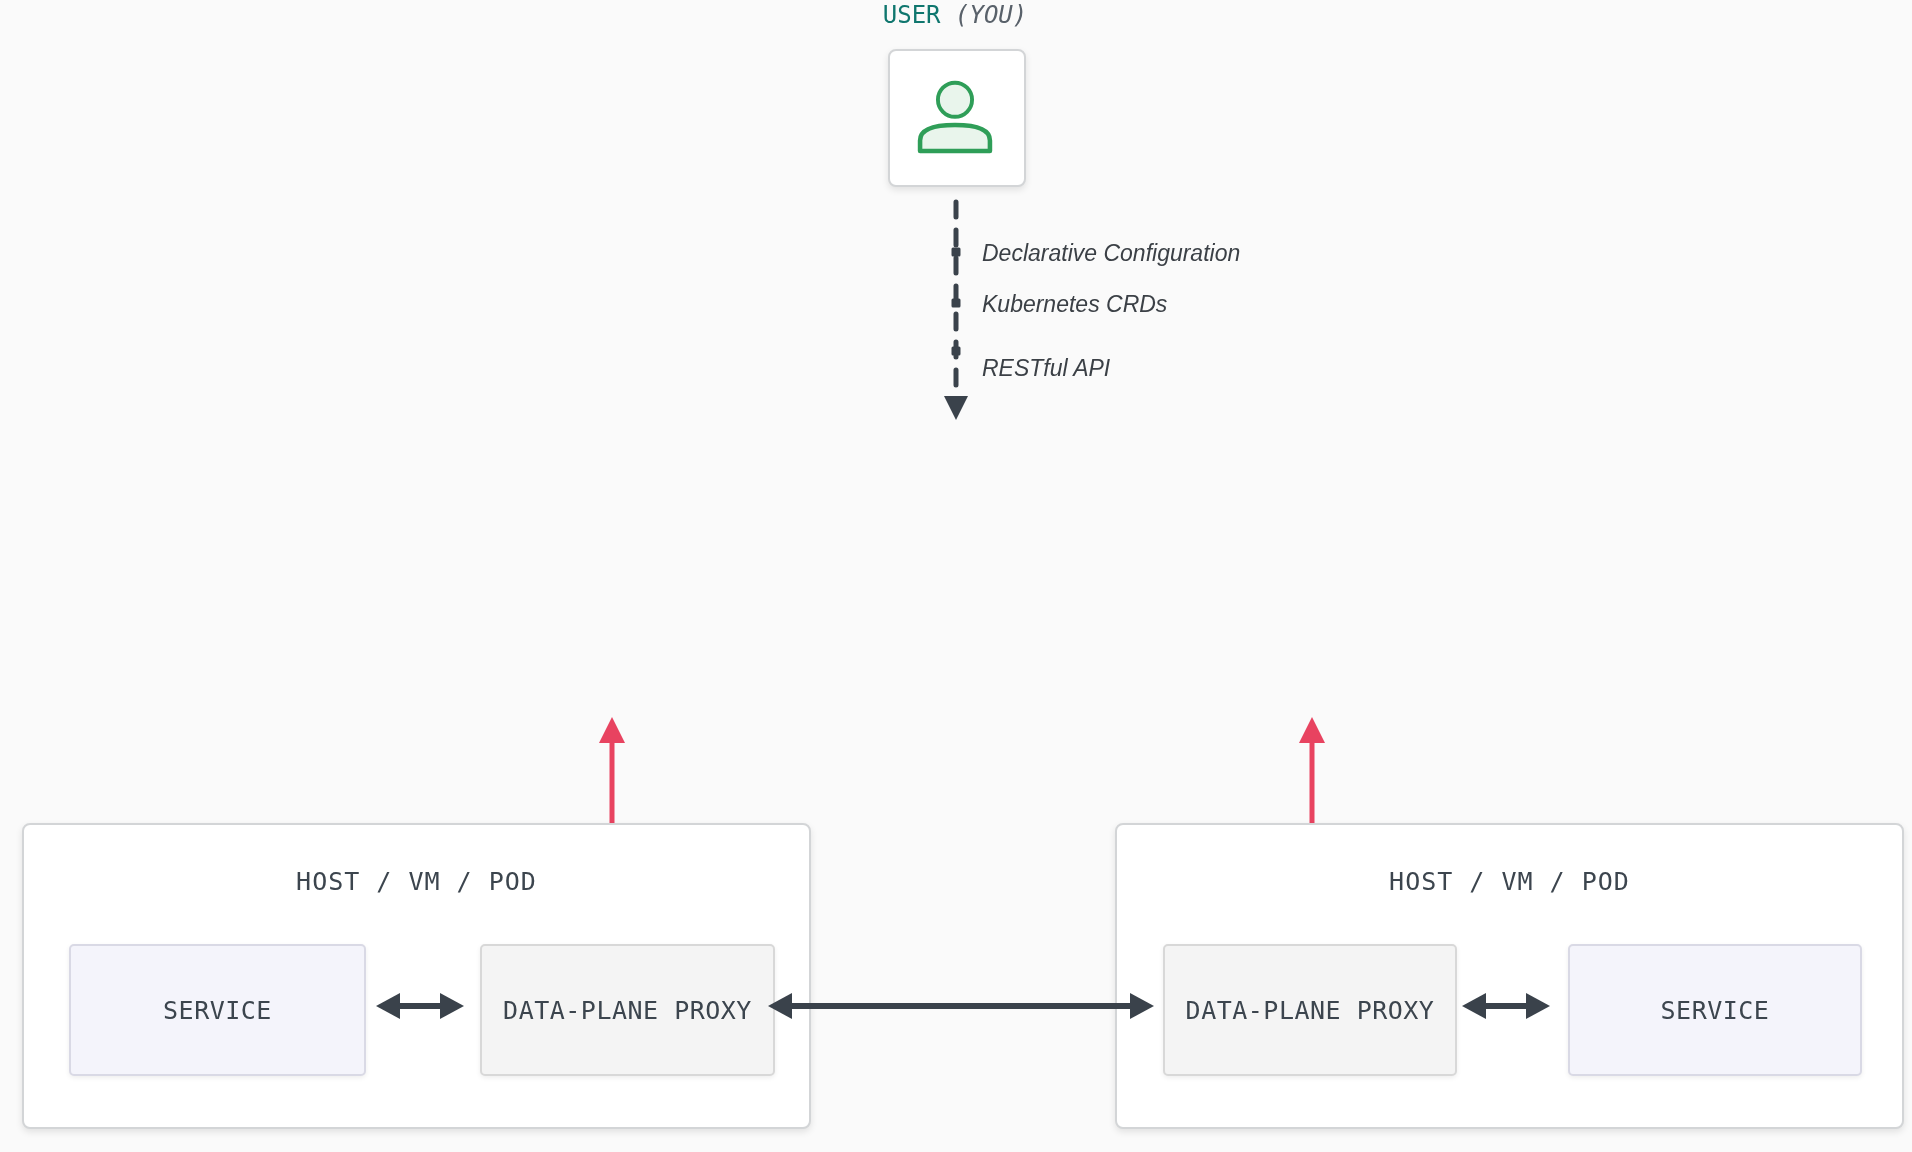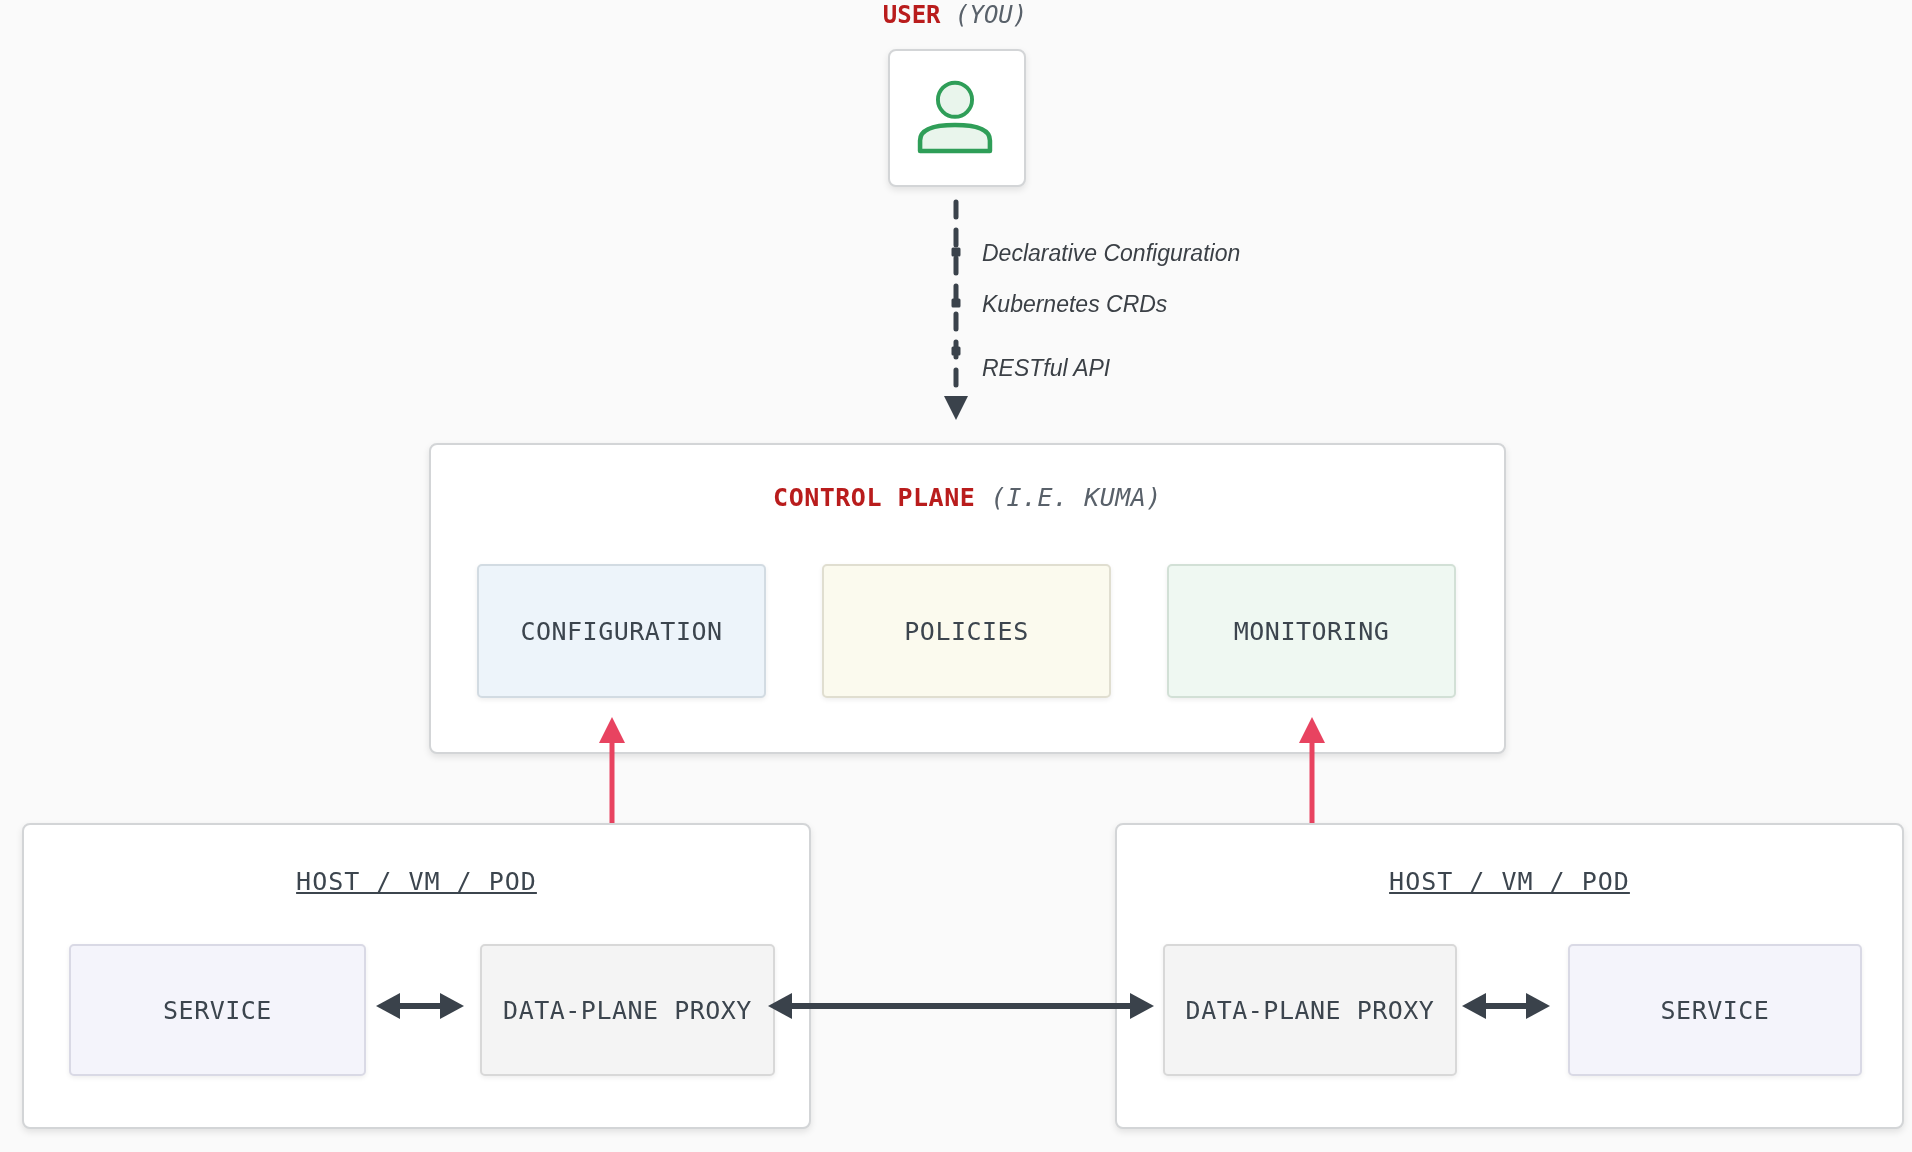--- a/index.html
+++ b/index.html
@@ -10,30 +10,30 @@
   
   .card{background:#ffffff;border:2px solid #d3d5d7;border-radius:8px;
         box-shadow:0 3px 7px rgba(0,0,0,0.10);}
   .innerbox{border:2px solid #d6d9db;border-radius:5px;
             box-shadow:0 2px 5px rgba(0,0,0,0.07);
             display:flex;align-items:center;justify-content:center;
             font-size:25px;font-weight:500;color:#3c454e;letter-spacing:.5px;}
 
   
   .mono-title{font-size:25px;color:#3c454e;letter-spacing:.5px;white-space:nowrap;}
-  .strong{font-weight:700;color:#b91c1c;}
+  .strong{font-weight:400;color:#0f766e;}
   .muted{font-weight:400;color:#59616a;font-style:italic;}
   .user-label{font-size:24px;text-align:center;white-space:nowrap;}
   .flow-label{position:absolute;left:982px;height:32px;line-height:32px;
               font-family:"Liberation Sans","DejaVu Sans",sans-serif;
               font-size:23px;color:#3b4046;white-space:nowrap;font-style:italic;}
 
   .cp-title{position:absolute;left:0;right:0;top:38px;text-align:center;}
   .host-title{position:absolute;left:0;right:0;top:42px;text-align:center;
-              font-size:25px;font-weight:500;color:#3c454e;letter-spacing:1px;text-decoration:underline;}
+              font-size:25px;font-weight:500;color:#3c454e;letter-spacing:1px;}
 
   svg{display:block;}
 </style>
 </head>
 <body>
 
 <div class="stage">
 
   <div class="abs user-label" style="left:855px;top:1px;width:200px;">
     <span class="strong">USER</span>
@@ -56,36 +56,20 @@
       <rect x="17.5" y="100.5" width="9" height="9" rx="1.5" fill="#3a424b"></rect>
       <rect x="17.5" y="148.5" width="9" height="9" rx="1.5" fill="#3a424b"></rect>
       <polygon points="22,222 10,198 34,198" fill="#3a424b"></polygon>
     </svg>
   </div>
 
   <div class="flow-label" style="top:237px;">Declarative Configuration</div>
   <div class="flow-label" style="top:288px;text-align:center;">Kubernetes CRDs</div>
   <div class="flow-label" style="top:352px;">RESTful API</div>
 
-  <div class="abs card" style="left:429px;top:443px;width:1073px;height:307px;">
-    <div class="cp-title mono-title">
-      <span class="strong">CONTROL PLANE</span>
-      <span class="muted">(I.E. KUMA)</span>
-    </div>
-
-    <div class="abs innerbox" style="left: 46px; top: 119px; width: 285px; height: 130px; border-color: rgb(210, 219, 226); background-color: rgb(237, 244, 250);">
-      <span>CONFIGURATION</span>
-    </div>
-    <div class="abs innerbox" style="left: 391px; top: 119px; width: 285px; height: 130px; border-color: rgb(224, 222, 208); background-color: rgb(251, 250, 238);">
-      <span>POLICIES</span>
-    </div>
-    <div class="abs innerbox" style="left: 736px; top: 119px; width: 285px; height: 130px; border-color: rgb(210, 224, 214); background-color: rgb(239, 248, 242);">
-      <span>MONITORING</span>
-    </div>
-  </div>
 
   <div class="abs" style="left:590px;top:710px;">
     <svg width="44" height="210" viewBox="0 0 44 210">
       <line x1="22" y1="30" x2="22" y2="182" stroke="#e84360" stroke-width="5"></line>
       <polygon points="22,7 9,33 35,33" fill="#e84360"></polygon>
       <polygon points="22,207 9,181 35,181" fill="#e84360"></polygon>
     </svg>
   </div>
   <div class="abs" style="left:1290px;top:710px;">
     <svg width="44" height="210" viewBox="0 0 44 210">

